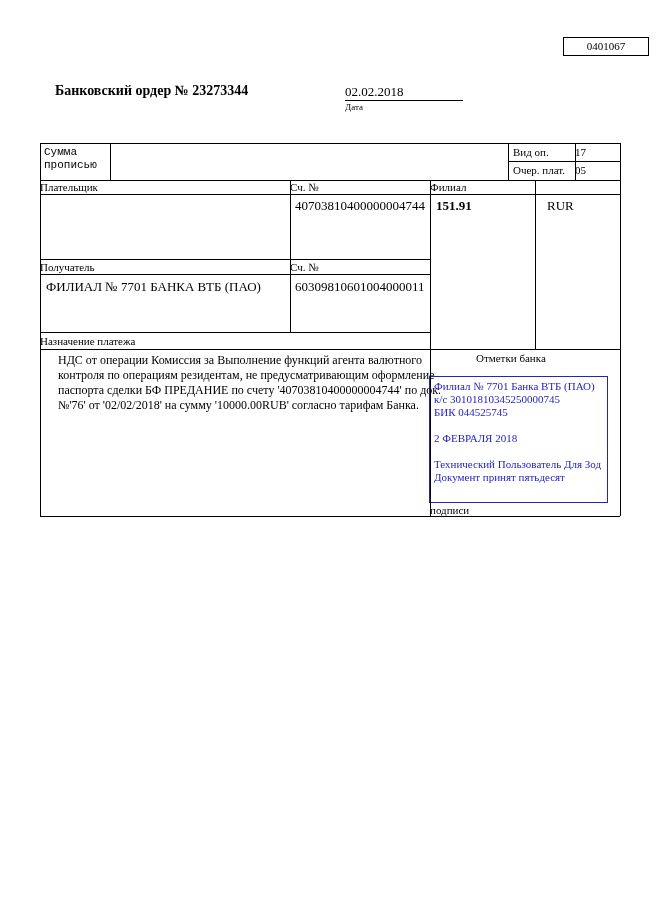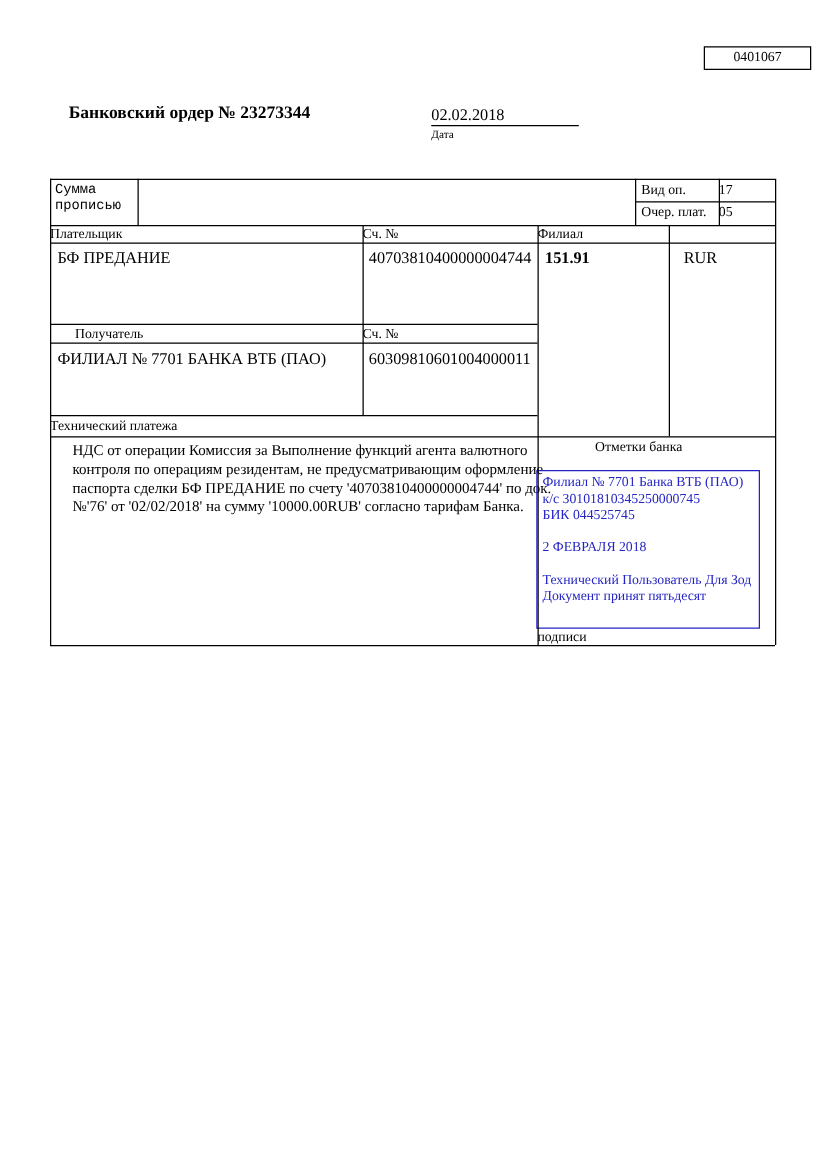--- a/index.html
+++ b/index.html
@@ -52,32 +52,31 @@
   <div class="abs hdr" style="left:44px;top:146px;width:62px;font-family:Liberation Mono, monospace;">Сумма прописью</div>
   <div class="abs hdr" style="left:513px;top:146px;">Вид оп.</div>
   <div class="abs hdr c" style="left:575px;top:146px;width:45px;">17</div>
   <div class="abs hdr" style="left:513px;top:164px;">Очер. плат.</div>
   <div class="abs hdr c" style="left:575px;top:164px;width:45px;">05</div>
 
   <div class="abs hdr c" style="left:40px;top:181px;width:250px;">Плательщик</div>
   <div class="abs hdr c" style="left:290px;top:181px;width:140px;">Сч. №</div>
   <div class="abs hdr c" style="left:430px;top:181px;width:105px;">Филиал</div>
 
-  <div class="abs val" style="left:46px;top:198px;width:238px;">БФ ПРЕДАНИЕ</div>
   <div class="abs val" style="left:295px;top:198px;width:132px;">40703810400000004744</div>
   <div class="abs val" style="left:436px;top:198px;font-weight:bold;">151.91</div>
   <div class="abs val" style="left:547px;top:198px;">RUR</div>
 
-  <div class="abs hdr c" style="left:40px;top:261px;width:250px;padding-left:20px;">Получатель</div>
+  <div class="abs hdr c" style="left:40px;top:261px;width:250px;">Получатель</div>
   <div class="abs hdr c" style="left:290px;top:261px;width:140px;">Сч. №</div>
 
   <div class="abs val" style="left:46px;top:279px;width:238px;">ФИЛИАЛ № 7701 БАНКА ВТБ (ПАО)</div>
   <div class="abs val" style="left:295px;top:279px;width:132px;">60309810601004000011</div>
 
-  <div class="abs hdr c" style="left:40px;top:335px;width:390px;">Технический платежа</div>
+  <div class="abs hdr c" style="left:40px;top:335px;width:390px;">Назначение платежа</div>
   <div class="abs purpose" style="left:58px;top:353px;width:386px;">НДС от операции Комиссия за Выполнение функций агента валютного контроля по операциям резидентам, не предусматривающим оформление паспорта сделки БФ ПРЕДАНИЕ по счету '40703810400000004744' по док.№'76' от '02/02/2018' на сумму '10000.00RUB' согласно тарифам Банка.</div>
 
   <div class="abs hdr c" style="left:436px;top:352px;width:190px;padding-left:40px;">Отметки банка</div>
 
   <div class="abs stamp" style="left: 429px; top: 376px; width: 179px; height: 127px; color: rgb(36, 36, 196); border-color: rgb(36, 36, 196);">
     <div>Филиал № 7701 Банка ВТБ (ПАО)</div>
     <div>к/с 30101810345250000745</div>
     <div>БИК 044525745</div>
     <div class="gap">2 ФЕВРАЛЯ 2018</div>
     <div class="gap">Технический Пользователь Для Зод</div>

